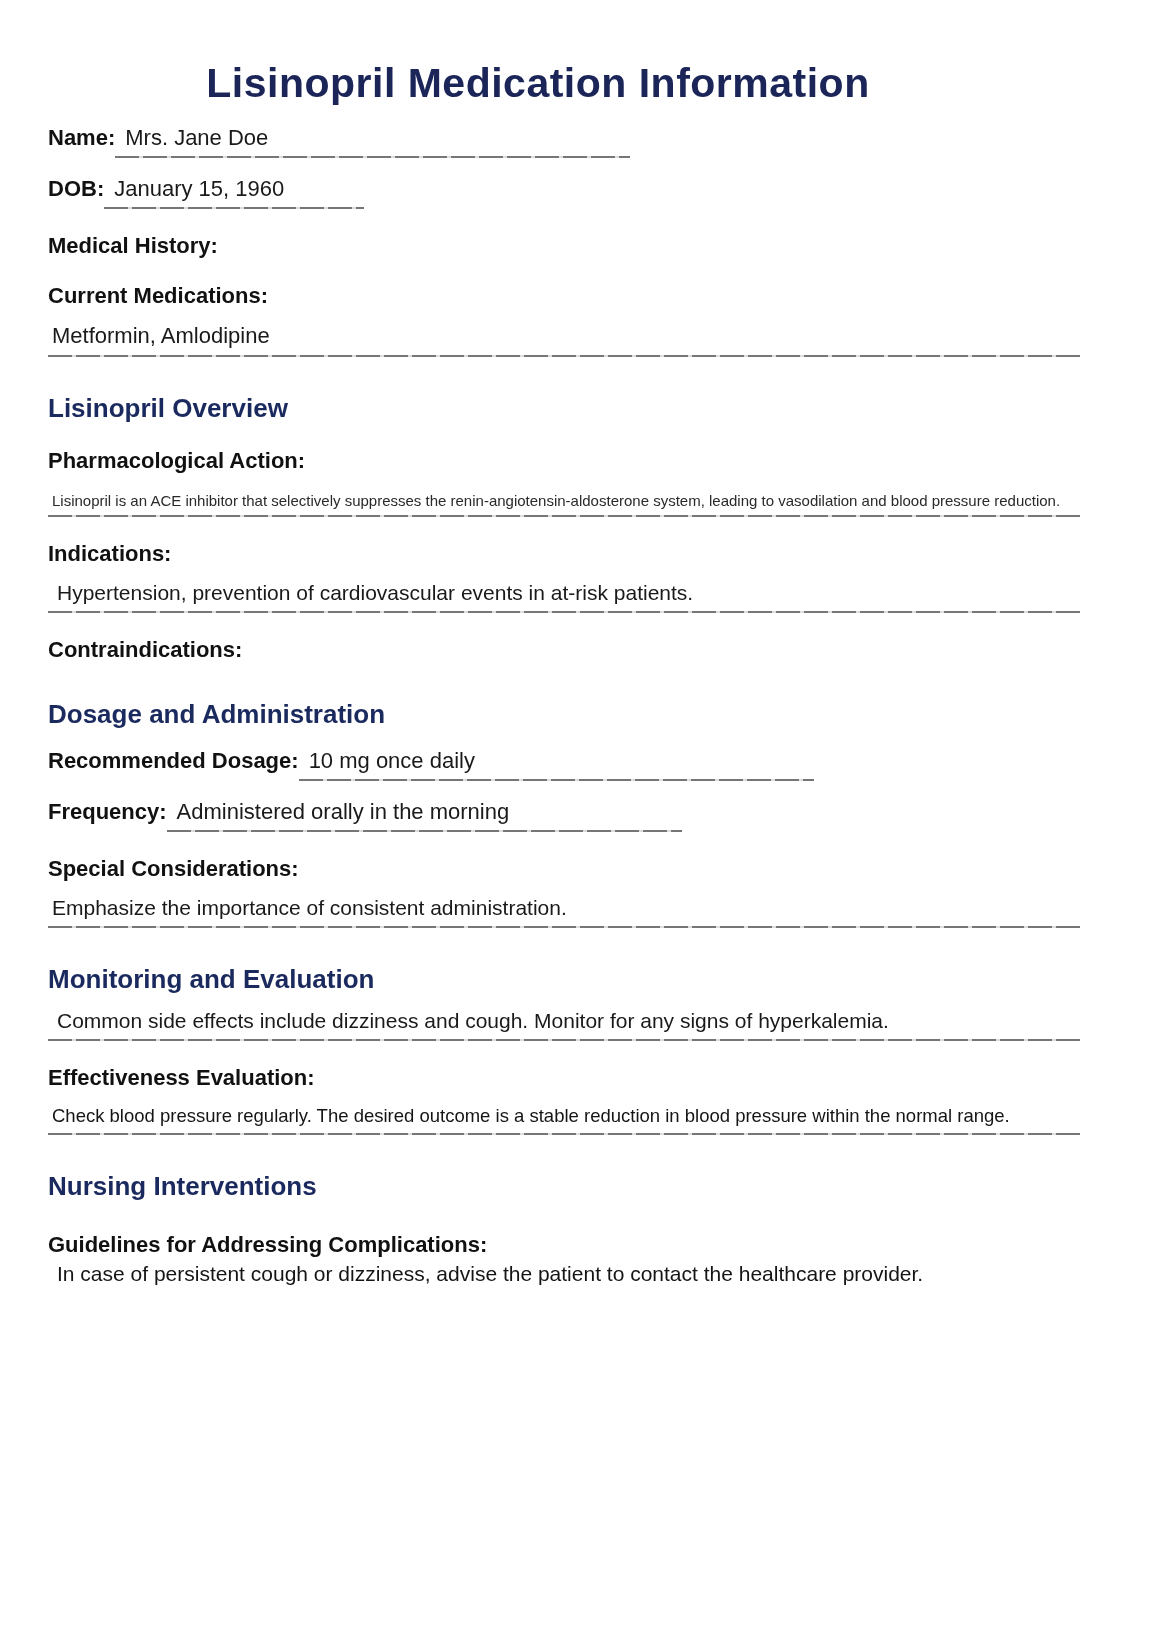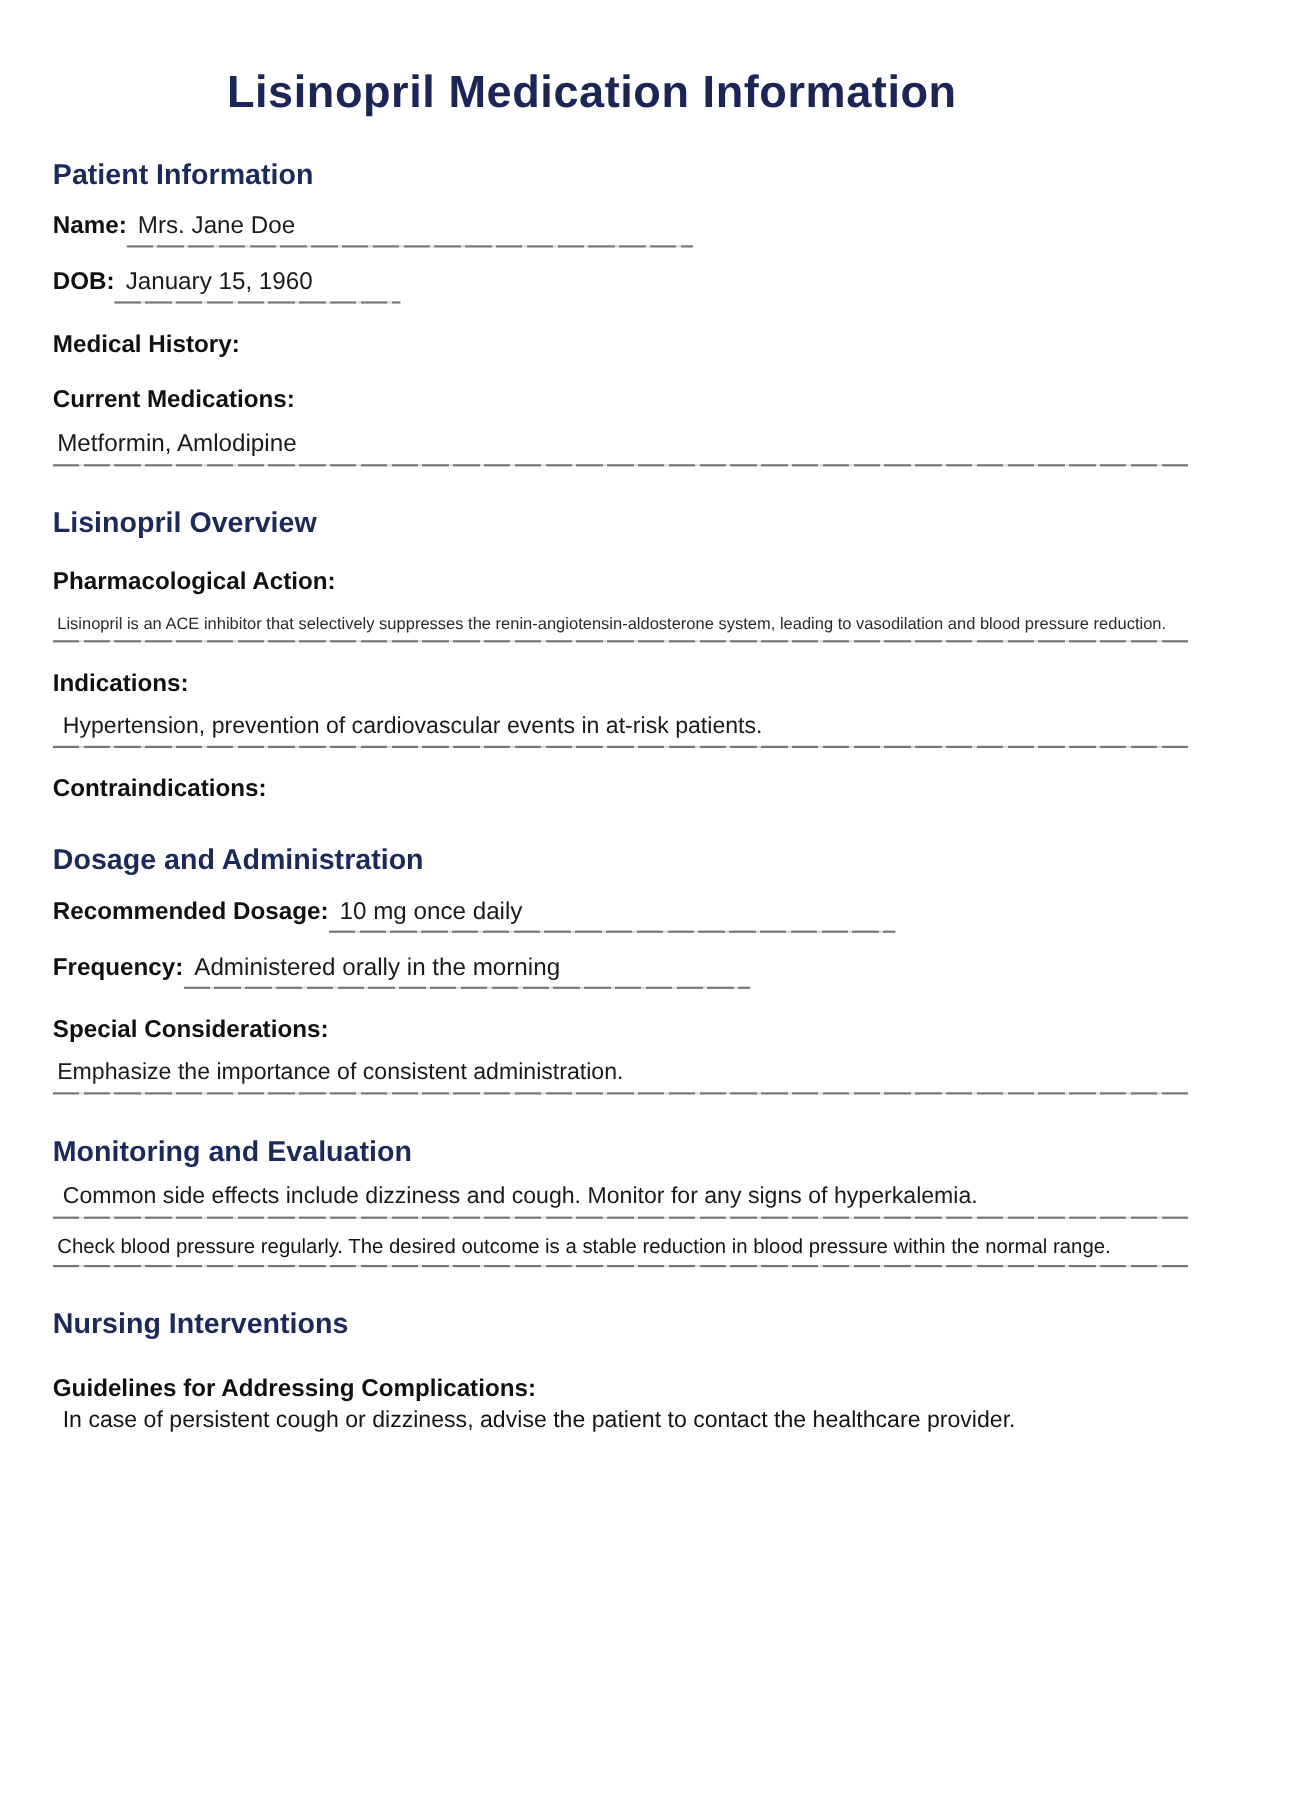--- a/index.html
+++ b/index.html
@@ -72,21 +72,20 @@
   .no-line   { background: none; }
   .tight     { margin-top: 4px; }
 </style>
 </head>
 <body>
 
 <div class="page">
 
   <h1 class="doc-title">Lisinopril Medication Information</h1>
 
-  <div class="section-heading">Patient Information</div>
 
   <div class="inline-row">
     <span class="field-label">Name:</span>
     <span class="value-text fill uline" style="width:505px">Mrs. Jane Doe</span>
   </div>
 
   <div class="inline-row" style="margin-top:18px">
     <span class="field-label">DOB:</span>
     <span class="value-text fill uline" style="width:250px">January 15, 1960</span>
   </div>
@@ -118,20 +117,21 @@
     <span class="value-text fill uline" style="width:505px">Administered orally in the morning</span>
   </div>
 
   <div class="label-row field-label">Special Considerations:</div>
   <div class="value-row value-text sz-body uline">Emphasize the importance of consistent administration.</div>
 
   <div class="section-heading">Monitoring and Evaluation</div>
 
   <div class="value-row value-text sz-body indent uline">Common side effects include dizziness and cough. Monitor for any signs of hyperkalemia.</div>
 
+  <div class="label-row field-label">Effectiveness Evaluation:</div>
   <div class="value-row sz-med uline">Check blood pressure regularly. The desired outcome is a stable reduction in blood pressure within the normal range.</div>
 
   <div class="section-heading">Nursing Interventions</div>
 
   <div class="label-row field-label" style="margin-top:30px">Guidelines for Addressing Complications:</div>
   <div class="value-row sz-body indent no-line tight">In case of persistent cough or dizziness, advise the patient to contact the healthcare provider.</div>
 
 </div>
 
 </body></html>

